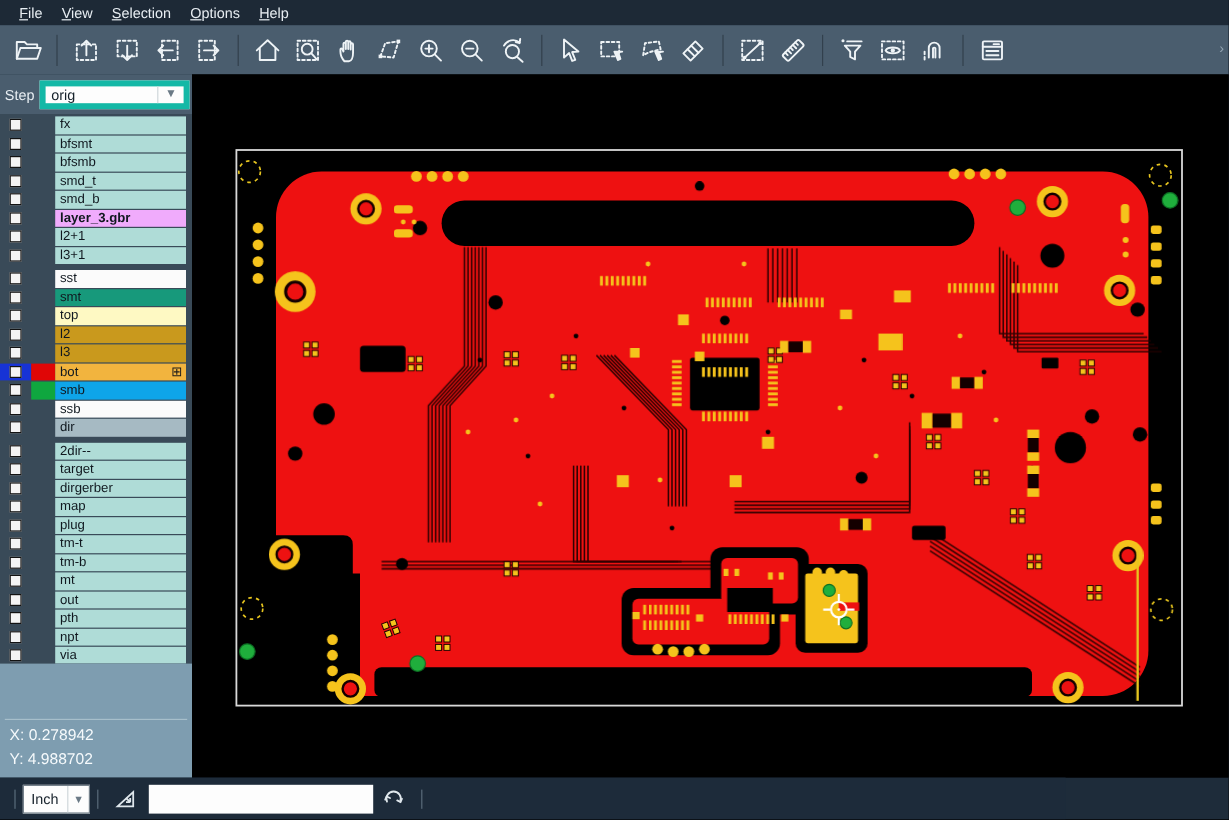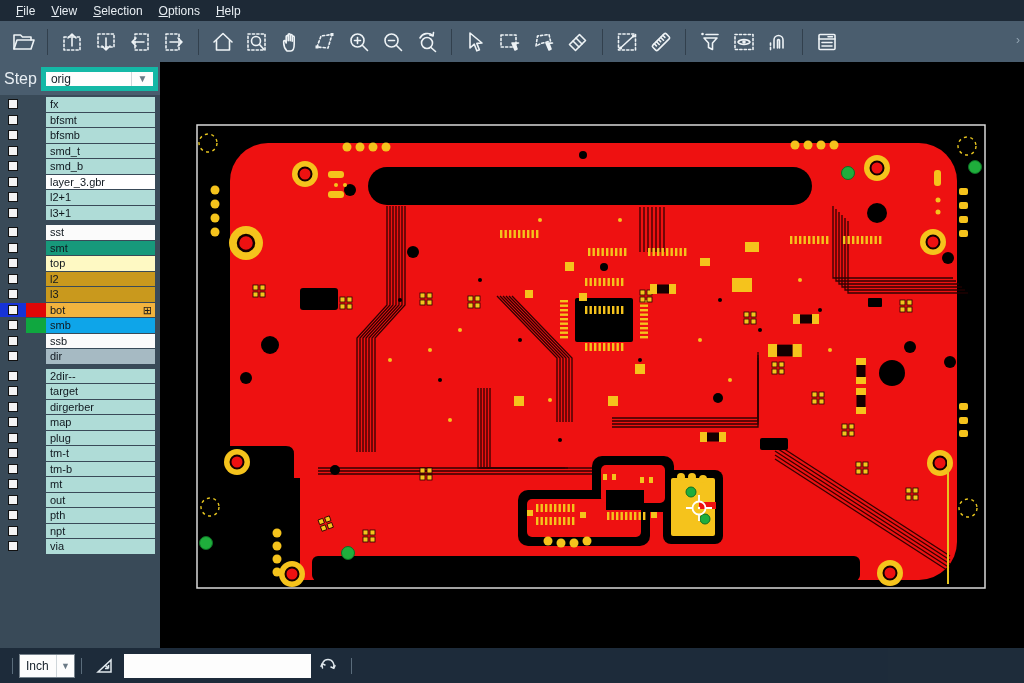--- a/index.html
+++ b/index.html
@@ -19,21 +19,21 @@
   .tbtn{width:30px;height:30px;display:flex;align-items:center;justify-content:center;margin:0 2px;}
   .tbtn svg{stroke:#eef3f6;fill:none;stroke-width:1.6;stroke-linecap:round;stroke-linejoin:round;}
   .tsep{width:1px;height:26px;background:#32404d;margin:0 7px;}
   .dash{stroke-dasharray:2.2 2.2;}
   .tb-overflow{position:absolute;right:4px;top:12px;color:#92a4b2;font-size:12px;}
 
   
   .sidebar{position:absolute;left:0;top:62px;width:160px;height:586px;
            background:#394a58;display:flex;flex-direction:column;}
   .steprow{height:33px;background:#4a5d6e;display:flex;align-items:center;padding:0 2px 0 4px;flex:none;}
-  .steplabel{color:#e8eef3;font-size:16px;margin-right:4px;}
+  .steplabel{color:#e8eef3;font-size:12px;margin-right:4px;}
   .stepselect{flex:1;height:24px;background:#fdfdfd;border:5px solid #14b8a6;
               display:flex;align-items:center;font-size:12px;color:#15202a;}
   .stepselect .val{flex:1;padding-left:5px;}
   .stepselect .chev{width:22px;height:100%;border-left:1px solid #cfd6da;display:flex;
                     align-items:center;justify-content:center;color:#6b7a86;font-size:10px;}
   .layerlist{flex:1;overflow:hidden;padding-top:2px;}
   .layer-section{margin-bottom:5px;}
   .layer-row{display:flex;height:14.5px;margin-bottom:1px;}
   .cb-cell{width:26px;flex:none;display:flex;align-items:center;justify-content:center;}
   .cb-box{width:10px;height:10px;background:#f4f4f4;border:1.5px solid #121212;}
@@ -272,21 +272,21 @@
               <div class="cb-box"></div>
             </div>
             <div class="sw-cell"></div>
             <div class="lbl-cell" style="background: rgb(175, 220, 215);">smd_b</div>
           </div>
           <div class="layer-row">
             <div class="cb-cell">
               <div class="cb-box"></div>
             </div>
             <div class="sw-cell"></div>
-            <div class="lbl-cell" style="background: #ffffff;">layer_3.gbr</div>
+            <div class="lbl-cell" style="background: #f0abfc; font-weight: bold;">layer_3.gbr</div>
           </div>
           <div class="layer-row">
             <div class="cb-cell">
               <div class="cb-box"></div>
             </div>
             <div class="sw-cell"></div>
             <div class="lbl-cell" style="background: rgb(175, 220, 215);">l2+1</div>
           </div>
           <div class="layer-row">
             <div class="cb-cell">
@@ -441,20 +441,25 @@
           </div>
           <div class="layer-row">
             <div class="cb-cell">
               <div class="cb-box"></div>
             </div>
             <div class="sw-cell"></div>
             <div class="lbl-cell" style="background: rgb(175, 220, 215);">via</div>
           </div>
         </div>
       </div>
+    <div class="coordpanel">
+      <div class="coord-sep"></div>
+      <div class="coord x">X: 0.278942</div>
+      <div class="coord y">Y: 4.988702</div>
+    </div>
   </div>
 
   <div class="canvas">
     <svg width="864" height="586" viewBox="160 62 864 586">
       <defs>
         <g id="donut">
             <circle r="13" fill="#f5c31c"></circle>
             <circle r="6.5" fill="#ee1111" stroke="#140000" stroke-width="2"></circle>
           </g>
         <g id="donutlg">

